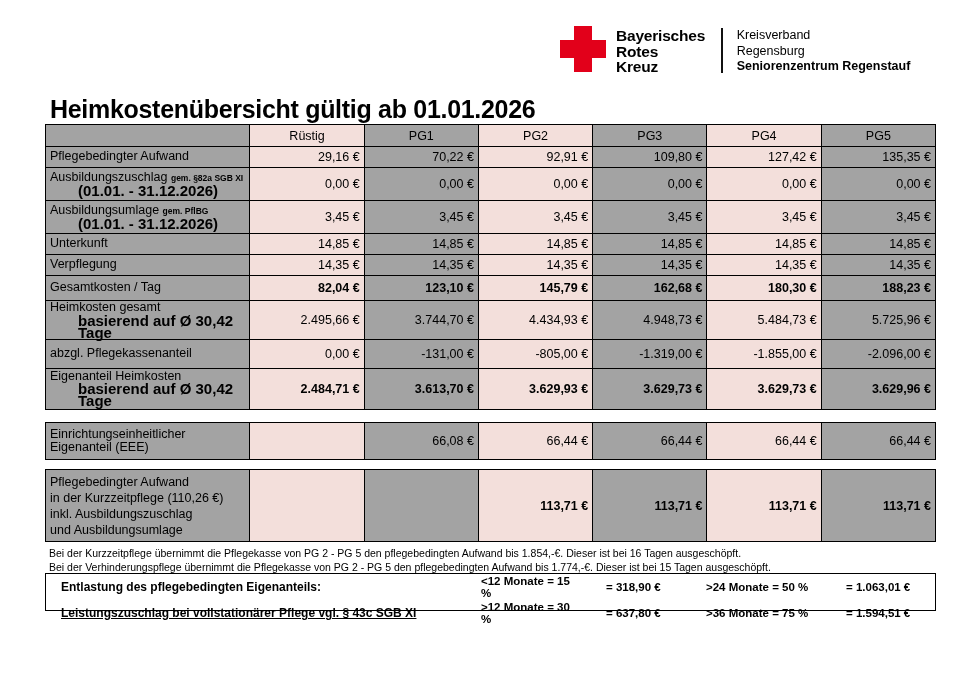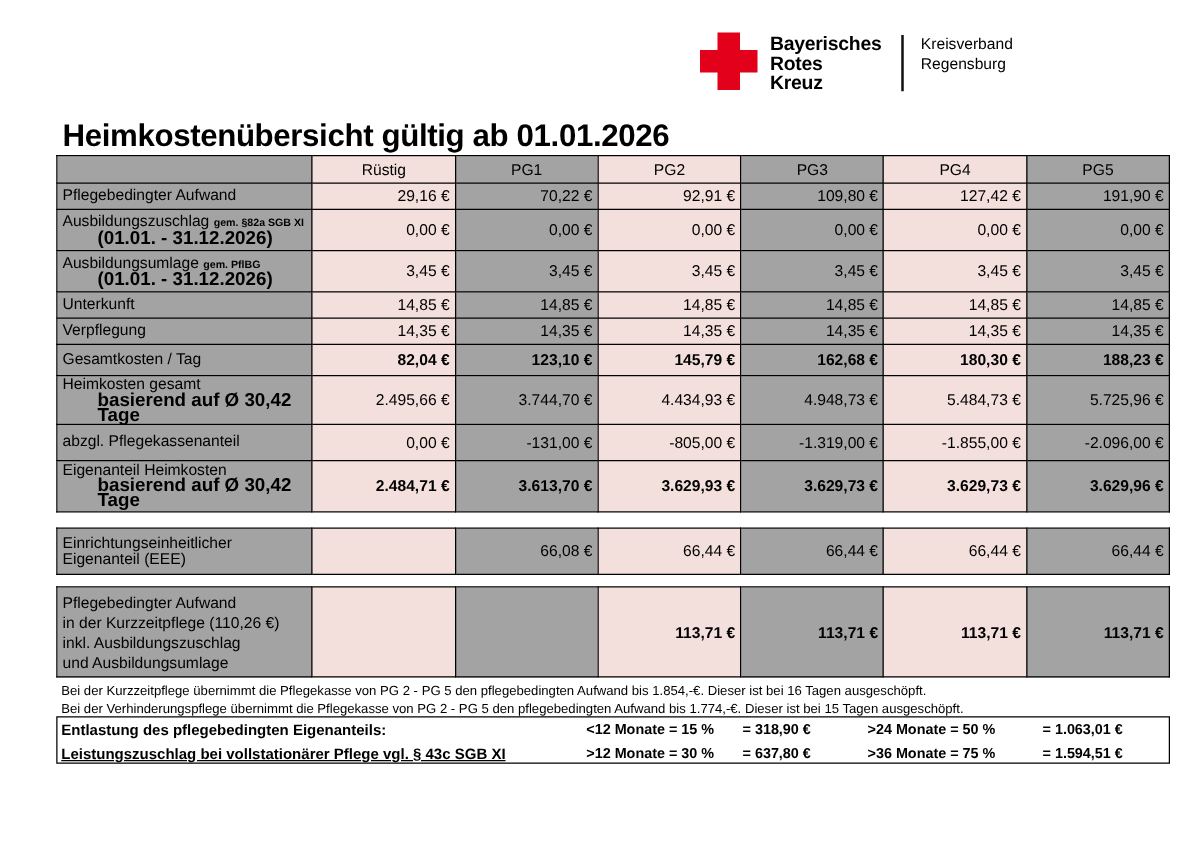--- a/index.html
+++ b/index.html
@@ -142,21 +142,21 @@
     position: absolute;
     left: 45px;
     top: 574px;
     width: 891px;
     border-collapse: collapse;
     table-layout: fixed;
     font-size: 11.5px;
   }
   #relief-table td {
     border: none;
-    padding: 1px 4px;
+    padding: 1px 16px;
     vertical-align: middle;
     height: 17px;
   }
   #relief-table .r-title { font-weight: bold; font-size: 12px; }
   #relief-table .r-title.underline { text-decoration: underline; }
   #relief-table .r-term { font-weight: bold; font-size: 11.5px; text-align: left; }
   #relief-table .r-amount { font-weight: bold; font-size: 11.5px; text-align: left; }
   #relief-outer {
     position: absolute;
     left: 45px;
@@ -175,20 +175,21 @@
     <div class="bar-h"></div>
     <div class="bar-v"></div>
   </div>
   <div id="brand-name">Bayerisches
 Rotes
 Kreuz</div>
   <div id="logo-divider"></div>
   <div id="branch-block">
     <div>Kreisverband</div>
     <div>Regensburg</div>
+    <div class="strong">Seniorenzentrum Regenstauf</div>
   </div>
 </div>
 
 <h1 id="page-title">Heimkostenübersicht gültig ab 01.01.2026</h1>
 
 <div class="sheet" id="main-sheet" style="top:124px;">
   <table class="grid" id="main-table">
     <colgroup>
       <col class="col-label">
         <col class="col-val">
@@ -210,21 +211,21 @@
         </tr>
     </thead>
     <tbody>
         <tr style="height: 21px;">
           <td class="label white"><span>Pflegebedingter Aufwand</span></td>
           <td class="val pink">29,16 €</td>
           <td class="val white">70,22 €</td>
           <td class="val pink">92,91 €</td>
           <td class="val white">109,80 €</td>
           <td class="val pink">127,42 €</td>
-          <td class="val white">191,90 €</td>
+          <td class="val white">135,35 €</td>
         </tr>
         <tr style="height: 33px;">
           <td class="label white"><span>Ausbildungszuschlag</span> <span class="inline-sub">gem. §82a SGB XI</span><span class="sub">(01.01. - 31.12.2026)</span></td>
           <td class="val pink">0,00 €</td>
           <td class="val white">0,00 €</td>
           <td class="val pink">0,00 €</td>
           <td class="val white">0,00 €</td>
           <td class="val pink">0,00 €</td>
           <td class="val white">0,00 €</td>
         </tr>

